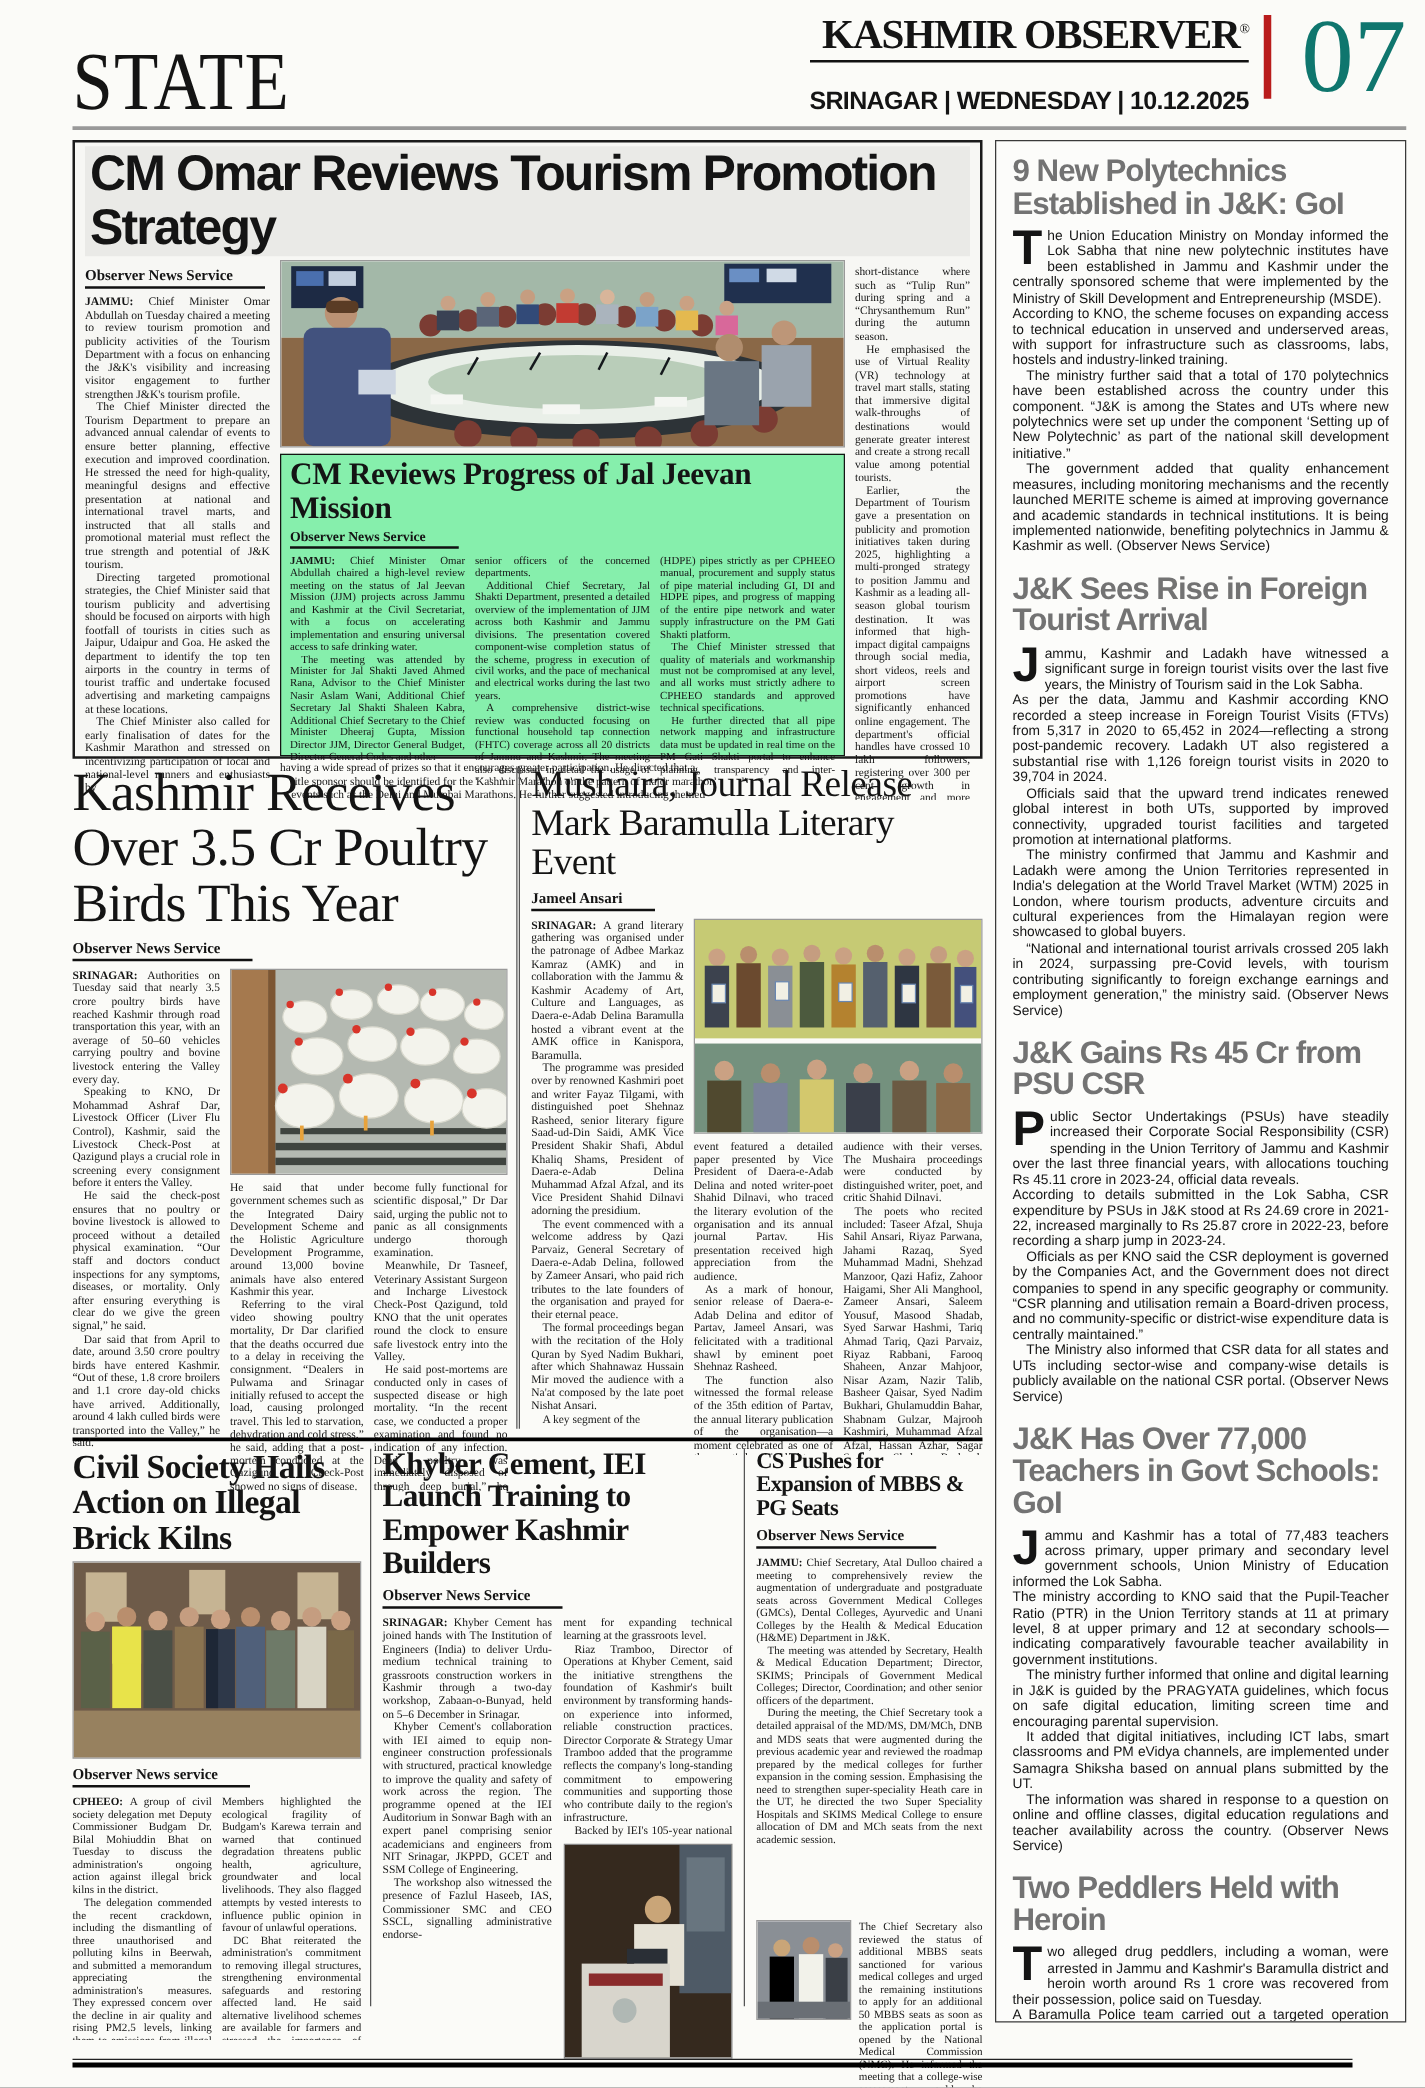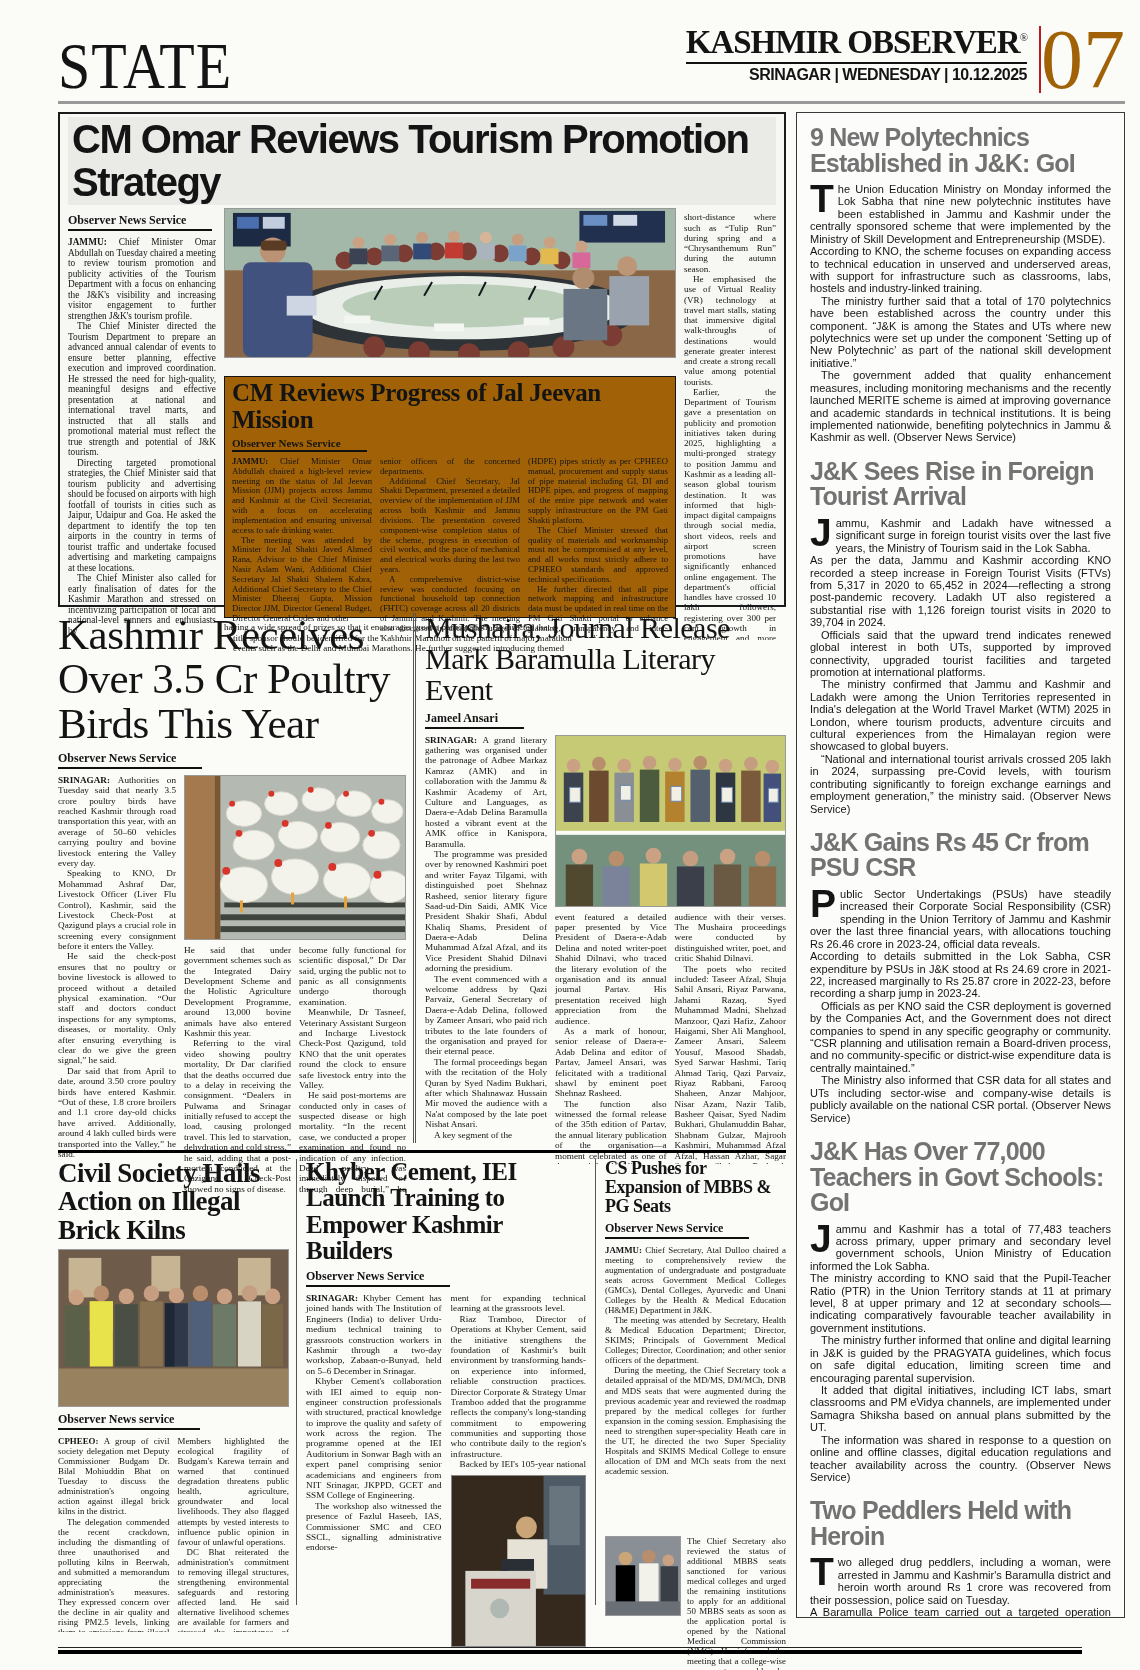--- a/index.html
+++ b/index.html
@@ -8,23 +8,23 @@
           padding:16px 15px 0 58px; font-family:"Liberation Serif", serif; color:#141414; overflow:hidden; }
 
   
   .hdr { display:flex; align-items:flex-end; justify-content:space-between; height:88px;
          border-bottom:3px solid #999; padding-bottom:8px; }
   .section-title { font-size:66px; line-height:.82; letter-spacing:1px; transform:scaleX(.88); transform-origin:left bottom; }
   .mast-group { display:flex; align-items:flex-start; gap:12px; }
   .mast { text-align:right; }
   .mast-name { font-size:33px; font-weight:700; letter-spacing:-1px; line-height:1; white-space:nowrap; }
   .mast-name sup { font-size:11px; font-weight:400; }
-  .mast-date { border-top:2.5px solid #111; margin-top:3px; padding-top:2px;
-               font-family:"Liberation Sans", sans-serif; font-weight:700; font-size:16px; letter-spacing:-.5px; white-space:nowrap; }
-  .page-num { font-size:84px; color:#a16207; line-height:.8; border-left:2px solid #b91c1c; padding-left:0;
+  .mast-date { border-top:2.5px solid #111; margin-top:3px; padding-top:20px;
+               font-family:"Liberation Sans", sans-serif; font-weight:700; font-size:20px; letter-spacing:-.5px; white-space:nowrap; }
+  .page-num { font-size:84px; color:#0f766e; line-height:.8; border-left:6px solid #b91c1c; padding-left:24px;
               font-family:"Liberation Serif", serif; font-weight:400; }
 
   
   .content { display:flex; gap:10px; margin-top:8px; }
   .main-col { width:728px; }
   .sidebar { width:329px; height:1506px; border:1px solid #3a3a3a; background:#fcfcfa;
              padding:12px 13px; font-family:"Liberation Sans", sans-serif; overflow:hidden; }
 
   
   .body-text p { text-align:justify; text-indent:9px; line-height:1.13; }
@@ -36,21 +36,21 @@
 
   
   .tourism-box { border:2px solid #1b1b1b; height:495px; padding:3px 8px 6px; background:#f7f7f4; }
   .tourism-headline { font-family:"Liberation Sans", sans-serif; font-weight:700; font-size:40px;
                       letter-spacing:-1.5px; line-height:1.08; background:#eaeae7; padding:1px 4px; }
   .t-row { display:flex; gap:8px; height:432px; margin-top:3px; }
   .t-left { width:148px; overflow:hidden; font-size:9.3px; }
   .t-mid  { width:452px; }
   .t-right{ flex:1; overflow:hidden; font-size:9.1px; padding-top:4px; }
   .photo-meeting { height:150px; border:1px solid #999; }
-  .jjm-box { border:1.5px solid #141414; margin-top:18px; height:242px; padding:3px 7px; background:#a16207; }
+  .jjm-box { border:1.5px solid #141414; margin-top:5px; height:242px; padding:3px 7px; background:#86efac; }
   .jjm-headline { font-size:25px; font-weight:700; letter-spacing:-.3px; line-height:1.05; }
   .jjm-cols { display:flex; gap:8px; height:180px; overflow:hidden; margin-top:2px; }
   .jjm-cols .col { flex:1; font-size:8.7px; }
   .jjm-box .byline { font-size:11px; margin:2px 0 3px; }
   .t-strip { display:flex; gap:8px; height:32px; overflow:hidden; margin-top:4px; }
   .t-strip .col { flex:1; font-size:9.1px; }
 
   
   .mid-row { display:flex; margin-top:6px; height:530px; }
   .poultry { width:355px; padding-right:7px; }
@@ -527,21 +527,21 @@
               <p>Officials said that the upward trend indicates renewed global interest in both UTs, supported by improved connectivity, upgraded tourist facilities and targeted promotion at international platforms.</p>
               <p>The ministry confirmed that Jammu and Kashmir and Ladakh were among the Union Territories represented in India's delegation at the World Travel Market (WTM) 2025 in London, where tourism products, adventure circuits and cultural experiences from the Himalayan region were showcased to global buyers.</p>
               <p>“National and international tourist arrivals crossed 205 lakh in 2024, surpassing pre-Covid levels, with tourism contributing significantly to foreign exchange earnings and employment generation,” the ministry said. (Observer News Service)</p>
             </div>
         </div>
       </div>
 
       <div class="sb-art">
         <div class="sb-head">J&amp;K Gains Rs 45 Cr from PSU CSR</div>
         <div class="sb-body body-text">
-          <p class="lead"><span class="dropcap">P</span><span>ublic Sector Undertakings (PSUs) have steadily increased their Corporate Social Responsibility (CSR) spending in the Union Territory of Jammu and Kashmir over the last three financial years, with allocations touching Rs 26.46 crore in 2023-24, official data reveals.</span></p>
+          <p class="lead"><span class="dropcap">P</span><span>ublic Sector Undertakings (PSUs) have steadily increased their Corporate Social Responsibility (CSR) spending in the Union Territory of Jammu and Kashmir over the last three financial years, with allocations touching Rs 45.11 crore in 2023-24, official data reveals.</span></p>
           <div>
               <p>According to details submitted in the Lok Sabha, CSR expenditure by PSUs in J&amp;K stood at Rs 24.69 crore in 2021-22, increased marginally to Rs 25.87 crore in 2022-23, before recording a sharp jump in 2023-24.</p>
               <p>Officials as per KNO said the CSR deployment is governed by the Companies Act, and the Government does not direct companies to spend in any specific geography or community. “CSR planning and utilisation remain a Board-driven process, and no community-specific or district-wise expenditure data is centrally maintained.”</p>
               <p>The Ministry also informed that CSR data for all states and UTs including sector-wise and company-wise details is publicly available on the national CSR portal. (Observer News Service)</p>
             </div>
         </div>
       </div>
 
       <div class="sb-art">
         <div class="sb-head">J&amp;K Has Over 77,000 Teachers in Govt Schools: GoI</div>

